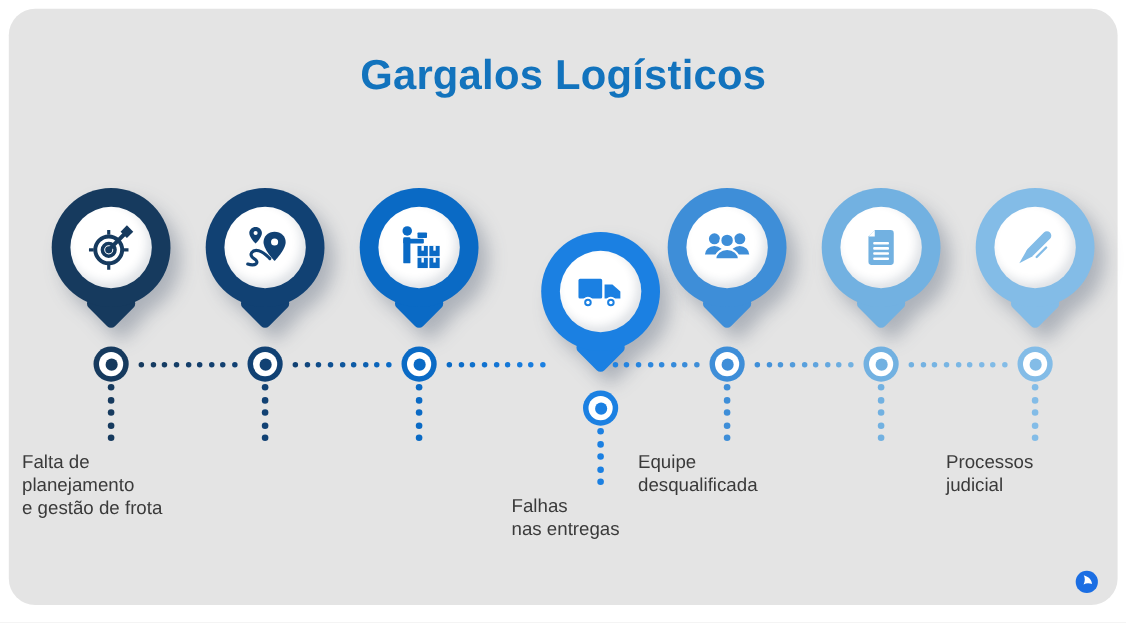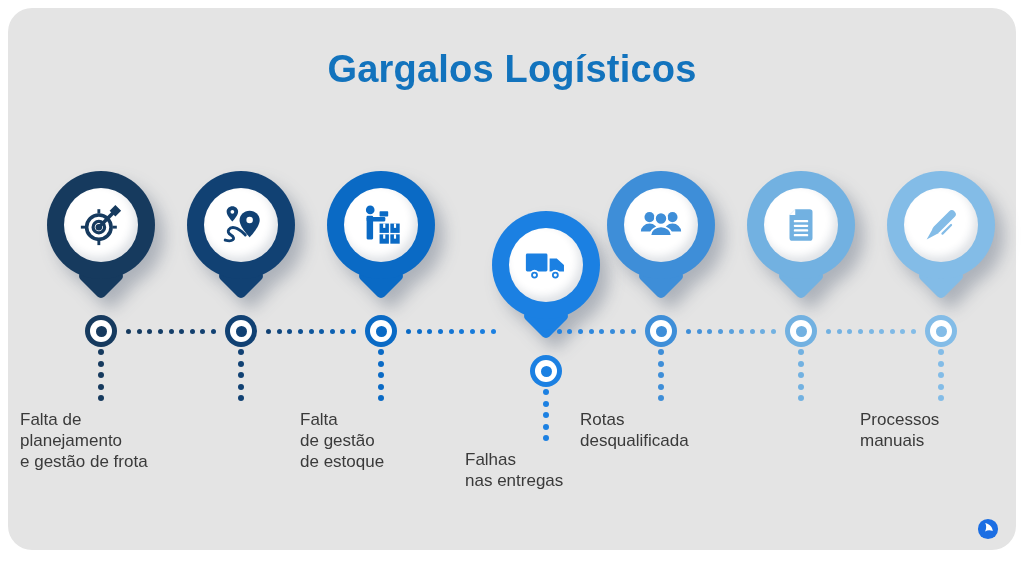--- a/index.html
+++ b/index.html
@@ -170,23 +170,20 @@
             <span class="node-dot"></span>
           </span>
         </div>
         <div class="vdots">
           <i></i>
           <i></i>
           <i></i>
           <i></i>
           <i></i>
         </div>
-        <div class="label">Falta
-de gestão
-de estoque</div>
       </div>
       <div class="col" style="--c: #1b80e2; left: 468px; margin-top: 40px;">
         <div class="pin">
           <div class="pin-tail"></div>
           <div class="pin-circle">
             <div class="pin-inner">
               <span class="icon">
                 <svg viewBox="0 0 64 64">
    <rect x="4" y="16" width="30" height="25" rx="2" fill="currentColor"></rect>
    <path d="M37 23 h10 l10 9 v9 h-20 z" fill="currentColor"></path>
@@ -241,21 +238,21 @@
             <span class="node-dot"></span>
           </span>
         </div>
         <div class="vdots">
           <i></i>
           <i></i>
           <i></i>
           <i></i>
           <i></i>
         </div>
-        <div class="label">Rotas
+        <div class="label">Equipe
 desqualificada</div>
       </div>
       <div class="col" style="--c: #72b1e1; left: 723px;">
         <div class="pin">
           <div class="pin-tail"></div>
           <div class="pin-circle">
             <div class="pin-inner">
               <span class="icon">
                 <svg viewBox="0 0 64 64">
    <path d="M24 10 H44 Q48 10 48 14 V50 Q48 54 44 54 H20 Q16 54 16 50 V18 Z" fill="currentColor"></path>
@@ -305,21 +302,21 @@
           </span>
         </div>
         <div class="vdots">
           <i></i>
           <i></i>
           <i></i>
           <i></i>
           <i></i>
         </div>
         <div class="label">Processos
-manuais</div>
+judicial</div>
       </div>
       <div class="seg" style="left: 118px;">
         <i style="background: rgb(22, 58, 94);"></i>
         <i style="background: rgb(21, 59, 97);"></i>
         <i style="background: rgb(21, 60, 99);"></i>
         <i style="background: rgb(20, 61, 102);"></i>
         <i style="background: rgb(20, 62, 105);"></i>
         <i style="background: rgb(19, 62, 107);"></i>
         <i style="background: rgb(18, 63, 110);"></i>
         <i style="background: rgb(18, 64, 112);"></i>

